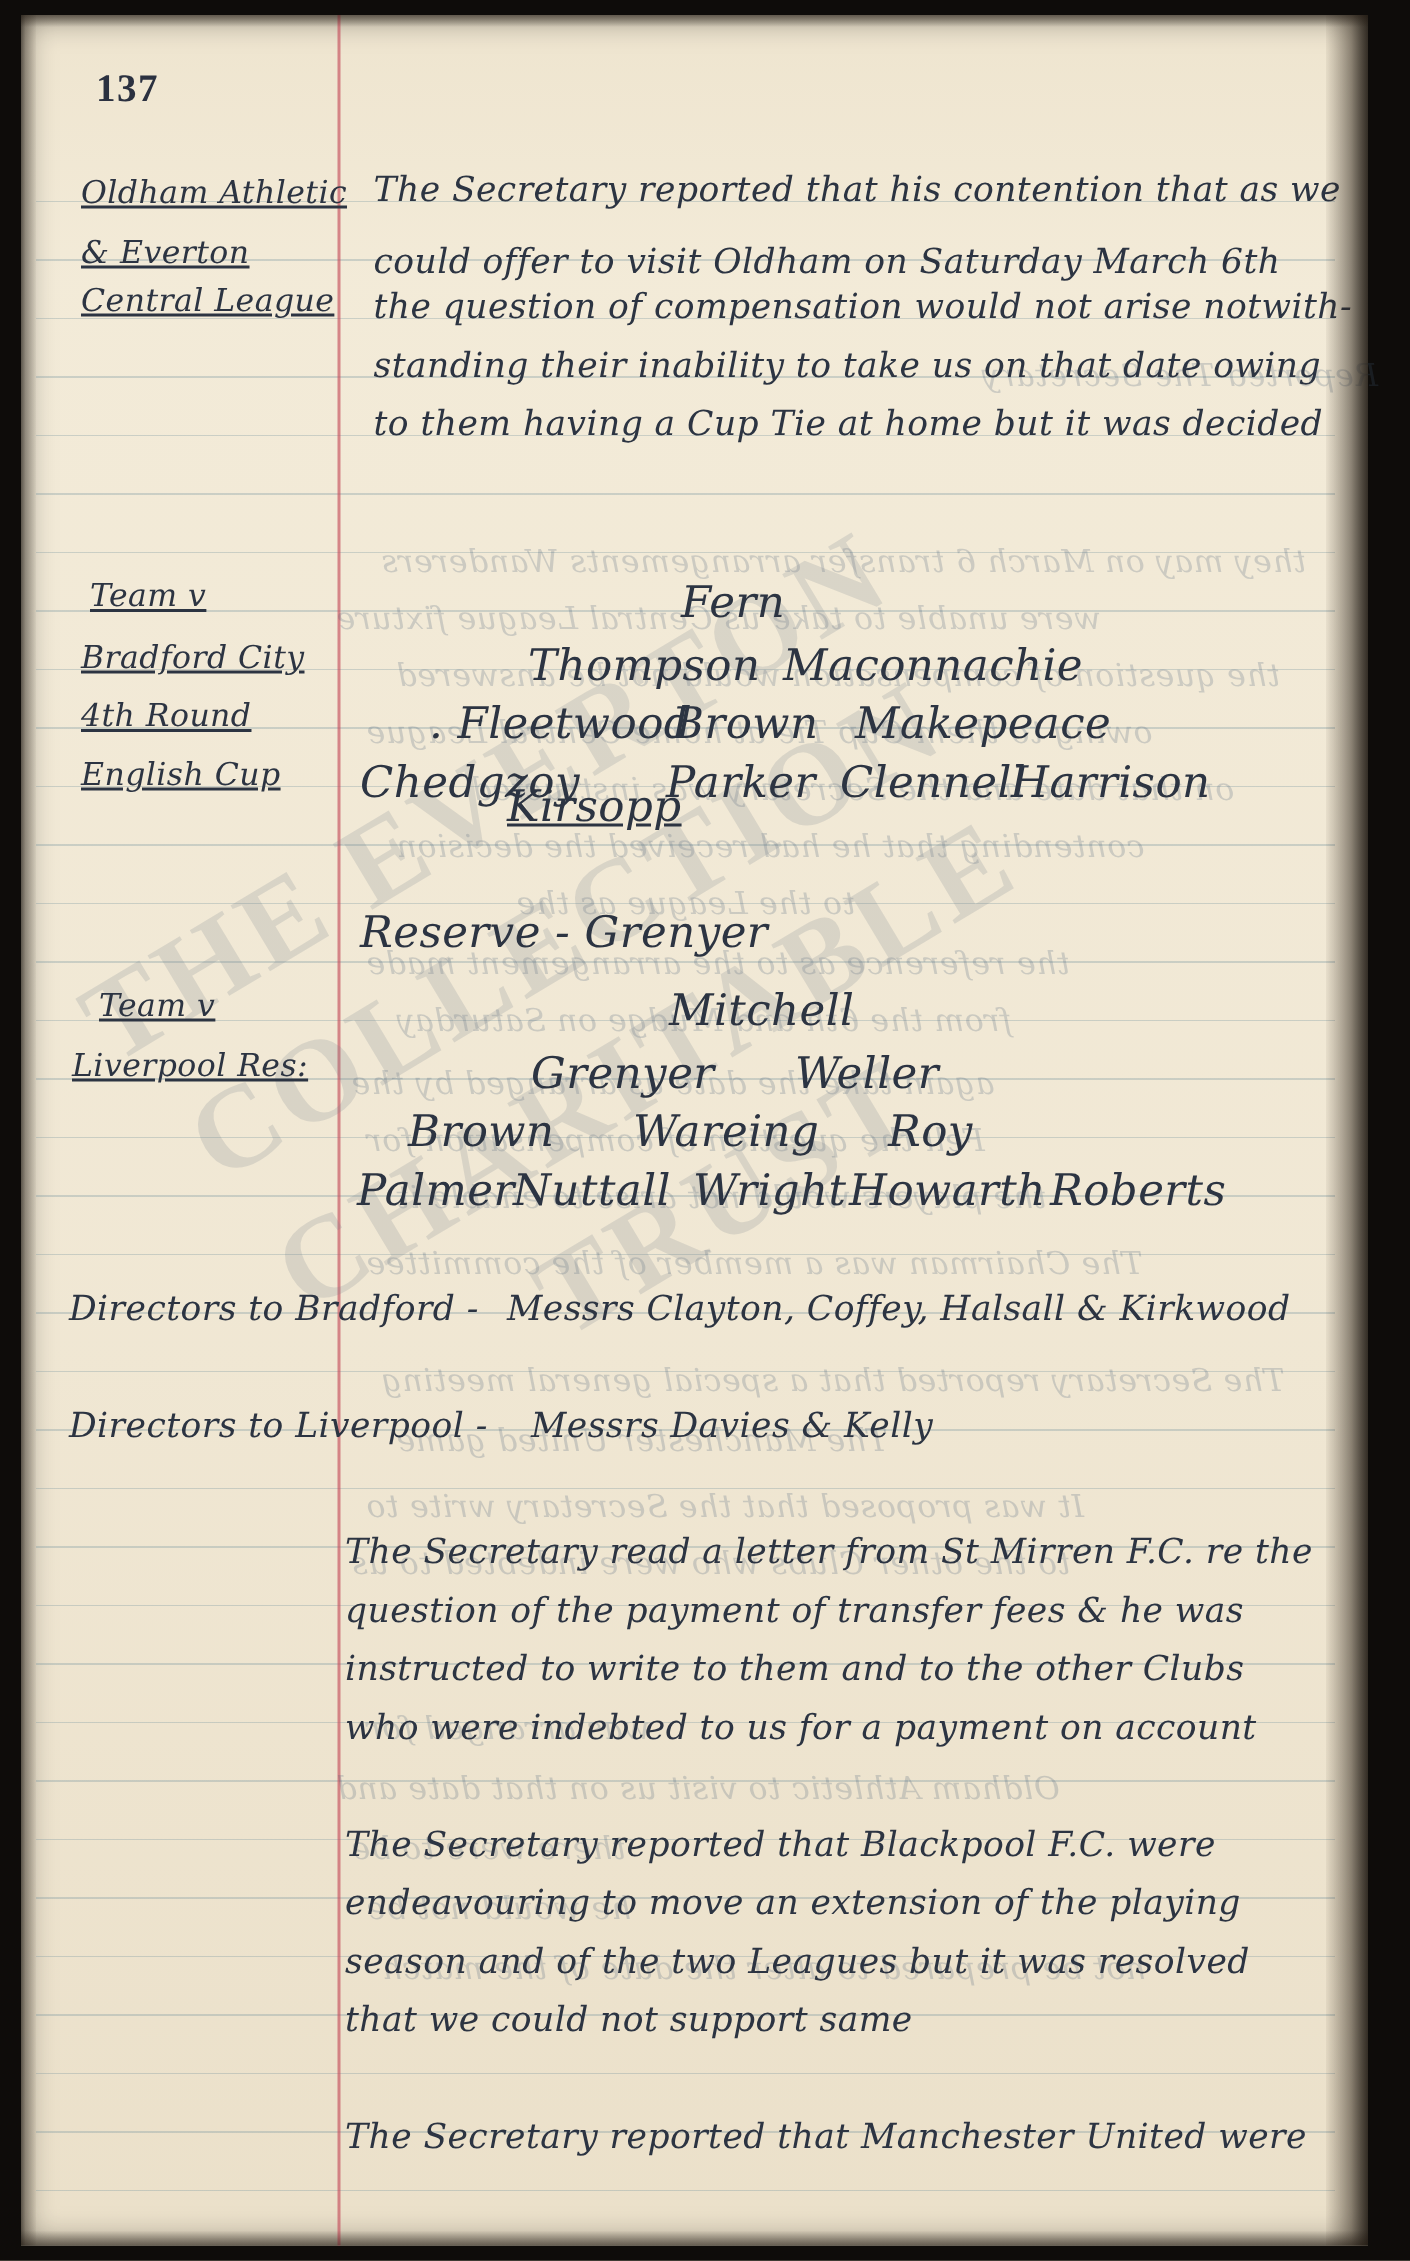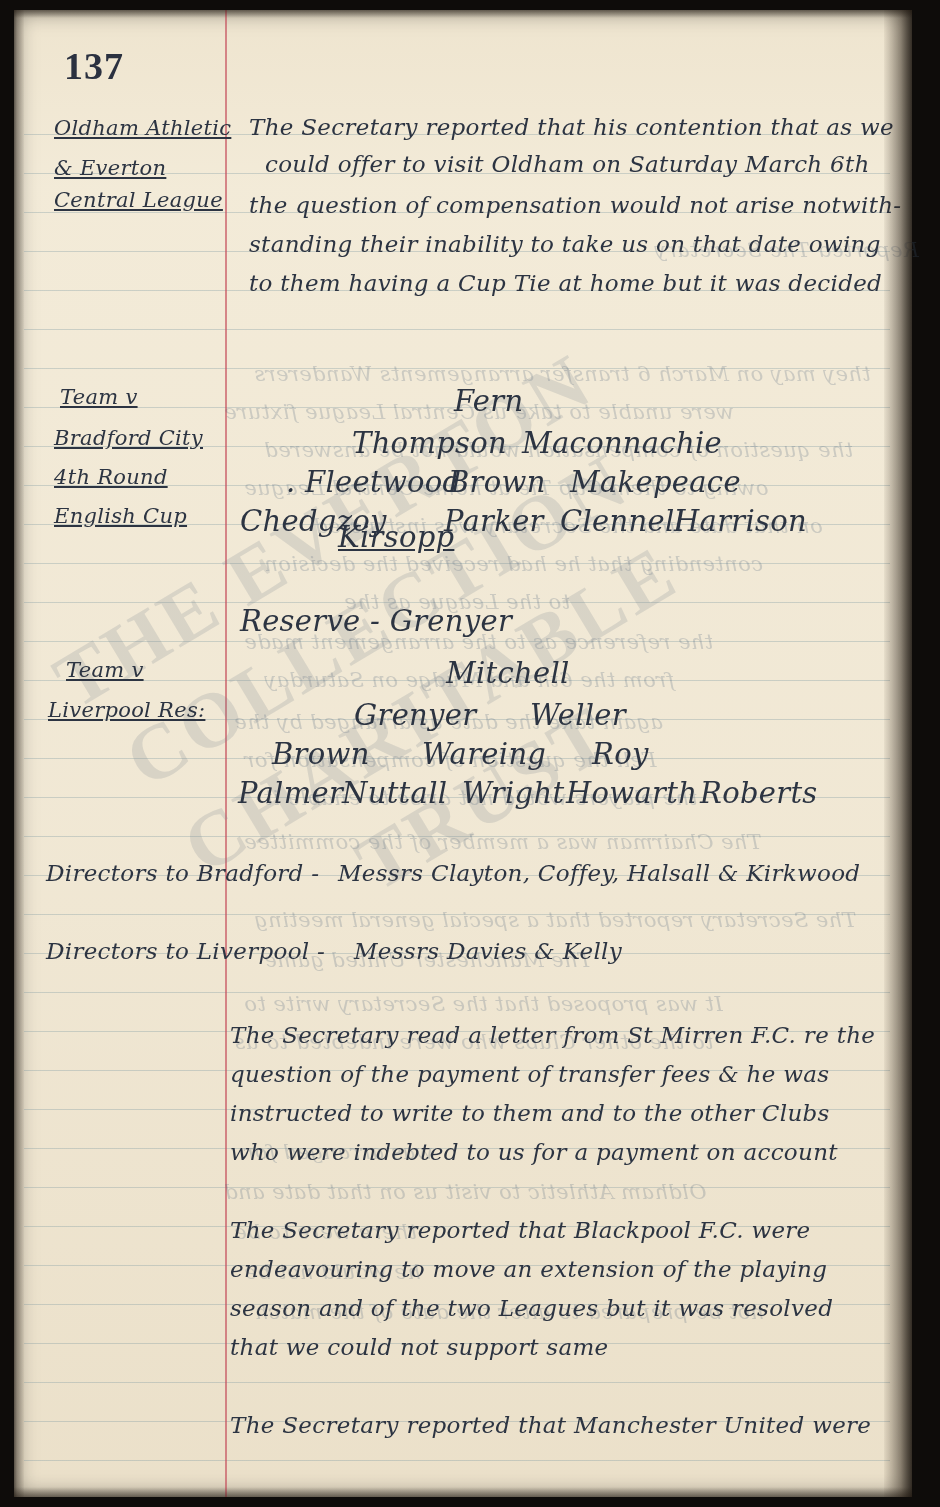--- a/index.html
+++ b/index.html
@@ -125,21 +125,21 @@
   .margin-note { font-size: 21px; text-decoration: underline; }
   .team-name { font-size: 29px; }
 
   #pageNumber {
     position: absolute;
     left: 50px;
     top: 34px;
     font-family: "Liberation Serif", serif;
     font-style: normal;
     font-weight: bold;
-    font-size: 38px;
+    font-size: 26px;
     letter-spacing: 1px;
     color: #2b3140;
   }
 </style>
 </head>
 <body>
 
 <div id="page">
   <div id="paper">
 
@@ -178,21 +178,21 @@
       <div>CHARITABLE TRUST</div>
     </div>
 
     <div id="pageNumber">137</div>
 
     <div class="hand margin-note" style="left:40px; top:106px;">Oldham Athletic</div>
     <div class="hand margin-note" style="left:40px; top:146px;">&amp; Everton</div>
     <div class="hand margin-note" style="left:40px; top:178px;">Central League</div>
 
     <div class="hand body-line" style="left:235px; top:104px;">The Secretary reported that his contention that as we</div>
-    <div class="hand body-line" style="left:235px; top:141px;margin-left:16px;">could offer to visit Oldham on Saturday March 6th</div>
+    <div class="hand body-line" style="left:235px; top:152px;">could offer to visit Oldham on Saturday March 6th</div>
     <div class="hand body-line" style="left:235px; top:182px;">the question of compensation would not arise notwith-</div>
     <div class="hand body-line" style="left:235px; top:221px;">standing their inability to take us on that date owing</div>
     <div class="hand body-line" style="left:235px; top:260px;">to them having a Cup Tie at home but it was decided</div>
 
     <div class="hand margin-note" style="left:46px; top:375px;">Team v</div>
     <div class="hand margin-note" style="left:40px; top:416px;">Bradford City</div>
     <div class="hand margin-note" style="left:40px; top:455px;">4th Round</div>
     <div class="hand margin-note" style="left:40px; top:494px;">English Cup</div>
 
     <div class="hand team-name" style="left:440px; top:374px;">Fern</div>

